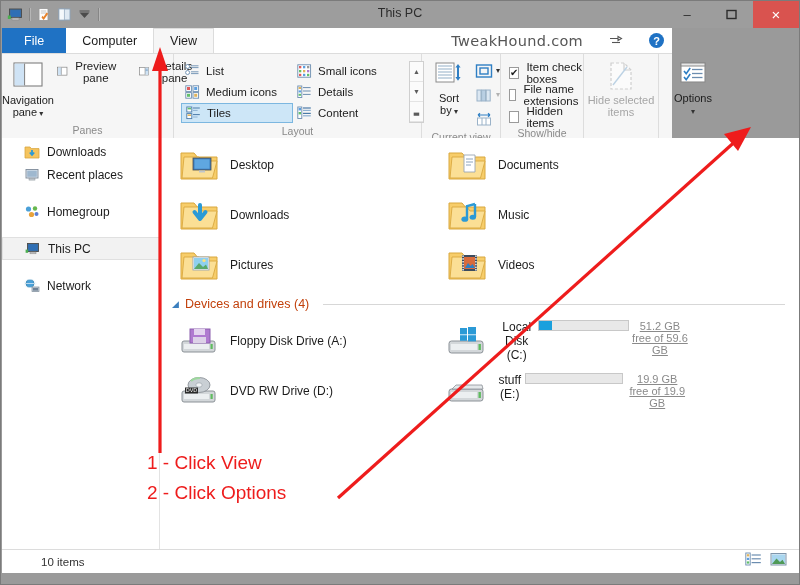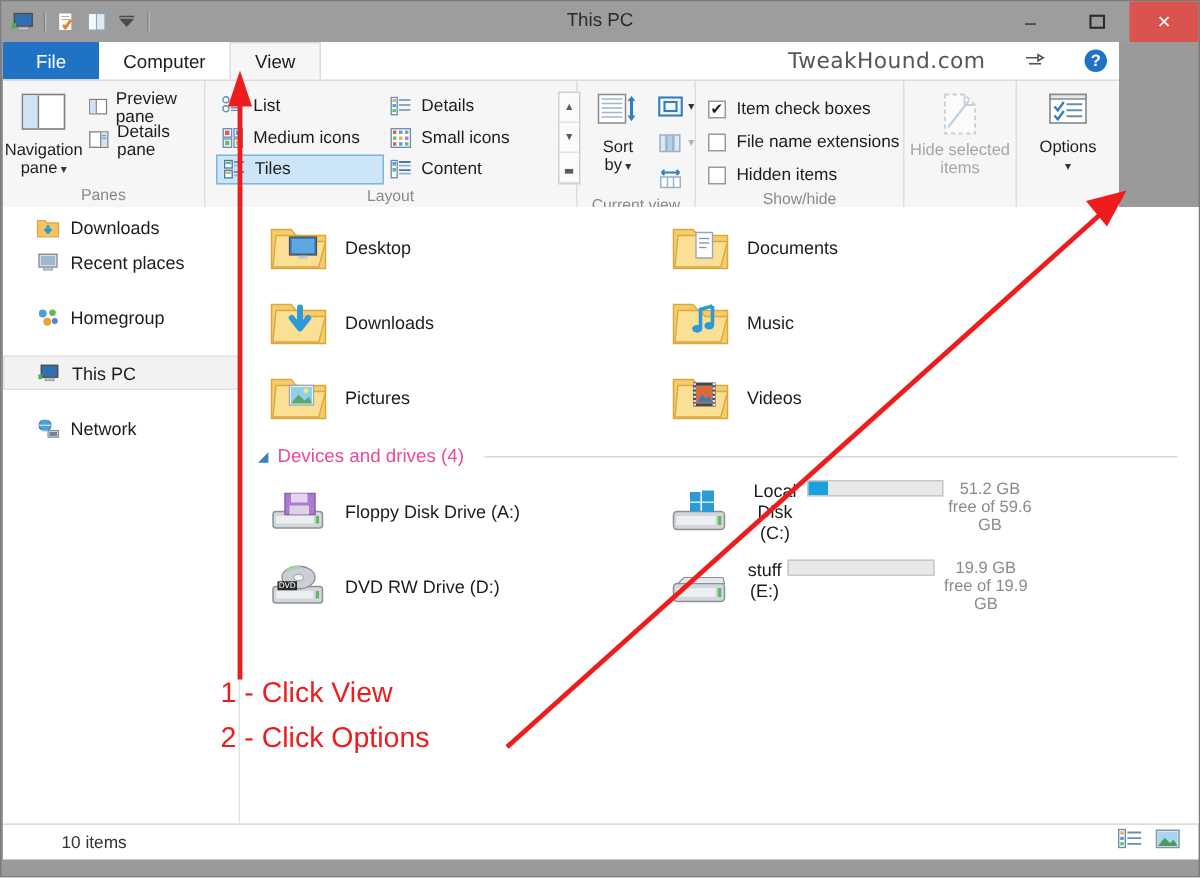--- a/index.html
+++ b/index.html
@@ -58,21 +58,21 @@
     width: 44px; height: 27px;
     display: flex; align-items: center; justify-content: center;
     color: #2c2c2c;
     font-size: 13px;
   }
   .wc.close { background: #d9534f; color: #fff; width: 46px; font-size: 15px; }
 
   
   .ribbon-area {
     position: absolute; left: 1px; top: 27px;
-    width: 744px; height: 110px;
+    width: 670px; height: 110px;
     background: #ffffff;
     border-bottom: 1px solid #d4d4d4;
   }
   .tabrow {
     position: relative;
     height: 25px;
     background: #ffffff;
     display: flex; align-items: flex-end;
   }
   .tab {
@@ -142,21 +142,21 @@
   
   .bigbtn {
     width: 66px;
     display: flex; flex-direction: column; align-items: center;
     padding-top: 3px;
   }
   .bigbtn .lbl {
     font-size: 11px; color: #1c1c1c; text-align: center;
     line-height: 12px; margin-top: 3px;
   }
-  .smallitems { display: flex; flex-direction: column; gap: 3px; padding-top: 4px; }
+  .smallitems { display: flex; gap: 14px; padding-top: 4px; text-align: center; }
   .smallitem {
     display: flex; align-items: center; gap: 5px;
     font-size: 11.5px; color: #1c1c1c;
     height: 19px; padding: 0 3px;
   }
 
   
   .gallery {
     display: flex;
     border: 1px solid transparent;
@@ -248,30 +248,30 @@
   .tile .tname { font-size: 12px; color: #1c1c1c; }
   .tile-drive { flex-direction: row; align-items: center; }
   .drive-info { display: flex; flex-direction: row; gap: 3px; width: 190px; }
   .drive-name { font-size: 12px; color: #1c1c1c; }
   .bar {
     width: 188px; height: 11px;
     background: #e8e8e8; border: 1px solid #c8c8c8;
     position: relative;
   }
   .bar .fill { position: absolute; left: 0; top: 0; bottom: 0; background: #1aa0dd; }
-  .drive-free { font-size: 11px; color: #8a8a8a; }
+  .drive-free { font-size: 11px; color: #8a8a8a; text-decoration: underline; }
 
   .section-header {
     display: flex; align-items: center; gap: 6px;
     padding-left: 12px;
     height: 24px;
     margin-top: 2px;
   }
   .section-header .tri { color: #3b7fbe; font-size: 9px; }
-  .section-header .stext { color: #ec4899; font-size: 12.5px; }
+  .section-header .stext { color: #c2410c; font-size: 12.5px; }
   .section-header .rule { flex: 1; height: 1px; background: #d7d7d7; margin-left: 8px; margin-right: 14px; }
 
   
   .statusbar {
     position: absolute; left: 1px; top: 548px;
     width: 797px; height: 24px;
     background: #ffffff;
     border-top: 1px solid #dcdcdc;
     display: flex; align-items: center;
   }
@@ -438,44 +438,44 @@
                   <line x1="7" y1="4.4" x2="11.6" y2="4.4" stroke="#8fb2d2" stroke-width="1"></line>
                   <line x1="7" y1="8.6" x2="13.8" y2="8.6" stroke="#4a7aa8" stroke-width="1"></line>
                   <line x1="7" y1="11" x2="11.6" y2="11" stroke="#8fb2d2" stroke-width="1"></line>
                 </svg>
                 <span>Tiles</span>
               </div>
             </div>
             <div class="gal-col">
               <div class="gal-item">
                 <svg width="15" height="14" viewBox="0 0 15 14">
-                  <rect x="0.8" y="1" width="4" height="11.5" fill="#fff" stroke="#6b8db0" stroke-width="0.9"></rect>
-                  <rect x="1.6" y="2" width="2.4" height="2" fill="#e0b35b"></rect>
-                  <rect x="1.6" y="5.4" width="2.4" height="2" fill="#5b9fe0"></rect>
-                  <rect x="1.6" y="8.8" width="2.4" height="2" fill="#63c06b"></rect>
-                  <line x1="6" y1="2.6" x2="13.6" y2="2.6" stroke="#6b8db0" stroke-width="1"></line>
-                  <line x1="6" y1="6" x2="13.6" y2="6" stroke="#6b8db0" stroke-width="1"></line>
-                  <line x1="6" y1="9.4" x2="13.6" y2="9.4" stroke="#6b8db0" stroke-width="1"></line>
-                </svg>
-                <span>Details</span>
-              </div>
-              <div class="gal-item">
-                <svg width="15" height="14" viewBox="0 0 15 14">
                   <rect x="0.8" y="0.8" width="12.8" height="12.4" fill="#fff" stroke="#6b8db0" stroke-width="0.9"></rect>
                   <rect x="2" y="2" width="2.3" height="2.3" fill="#e05b5b"></rect>
                     <rect x="6" y="2" width="2.3" height="2.3" fill="#5b9fe0"></rect>
                     <rect x="10" y="2" width="2.3" height="2.3" fill="#9a9a9a"></rect>
                   <rect x="2" y="6" width="2.3" height="2.3" fill="#63c06b"></rect>
                     <rect x="6" y="6" width="2.3" height="2.3" fill="#e0b35b"></rect>
                     <rect x="10" y="6" width="2.3" height="2.3" fill="#b07ad0"></rect>
                   <rect x="2" y="9.8" width="2.3" height="2.3" fill="#e05b5b"></rect>
                     <rect x="6" y="9.8" width="2.3" height="2.3" fill="#5b9fe0"></rect>
                     <rect x="10" y="9.8" width="2.3" height="2.3" fill="#63c06b"></rect>
                 </svg>
                 <span>Small icons</span>
+              </div>
+              <div class="gal-item">
+                <svg width="15" height="14" viewBox="0 0 15 14">
+                  <rect x="0.8" y="1" width="4" height="11.5" fill="#fff" stroke="#6b8db0" stroke-width="0.9"></rect>
+                  <rect x="1.6" y="2" width="2.4" height="2" fill="#e0b35b"></rect>
+                  <rect x="1.6" y="5.4" width="2.4" height="2" fill="#5b9fe0"></rect>
+                  <rect x="1.6" y="8.8" width="2.4" height="2" fill="#63c06b"></rect>
+                  <line x1="6" y1="2.6" x2="13.6" y2="2.6" stroke="#6b8db0" stroke-width="1"></line>
+                  <line x1="6" y1="6" x2="13.6" y2="6" stroke="#6b8db0" stroke-width="1"></line>
+                  <line x1="6" y1="9.4" x2="13.6" y2="9.4" stroke="#6b8db0" stroke-width="1"></line>
+                </svg>
+                <span>Details</span>
               </div>
               <div class="gal-item">
                 <svg width="15" height="14" viewBox="0 0 15 14">
                   <rect x="0.8" y="1" width="4" height="11.5" fill="#fff" stroke="#6b8db0" stroke-width="0.9"></rect>
                   <rect x="1.6" y="2" width="2.4" height="2.4" fill="#5b9fe0"></rect>
                   <rect x="1.6" y="6" width="2.4" height="2.4" fill="#63c06b"></rect>
                   <line x1="6" y1="2" x2="13.8" y2="2" stroke="#4a7aa8" stroke-width="1.2"></line>
                   <line x1="6" y1="4.4" x2="13.8" y2="4.4" stroke="#8fb2d2" stroke-width="1.2"></line>
                   <line x1="6" y1="7.4" x2="13.8" y2="7.4" stroke="#4a7aa8" stroke-width="1.2"></line>
                   <line x1="6" y1="9.8" x2="13.8" y2="9.8" stroke="#8fb2d2" stroke-width="1.2"></line>

